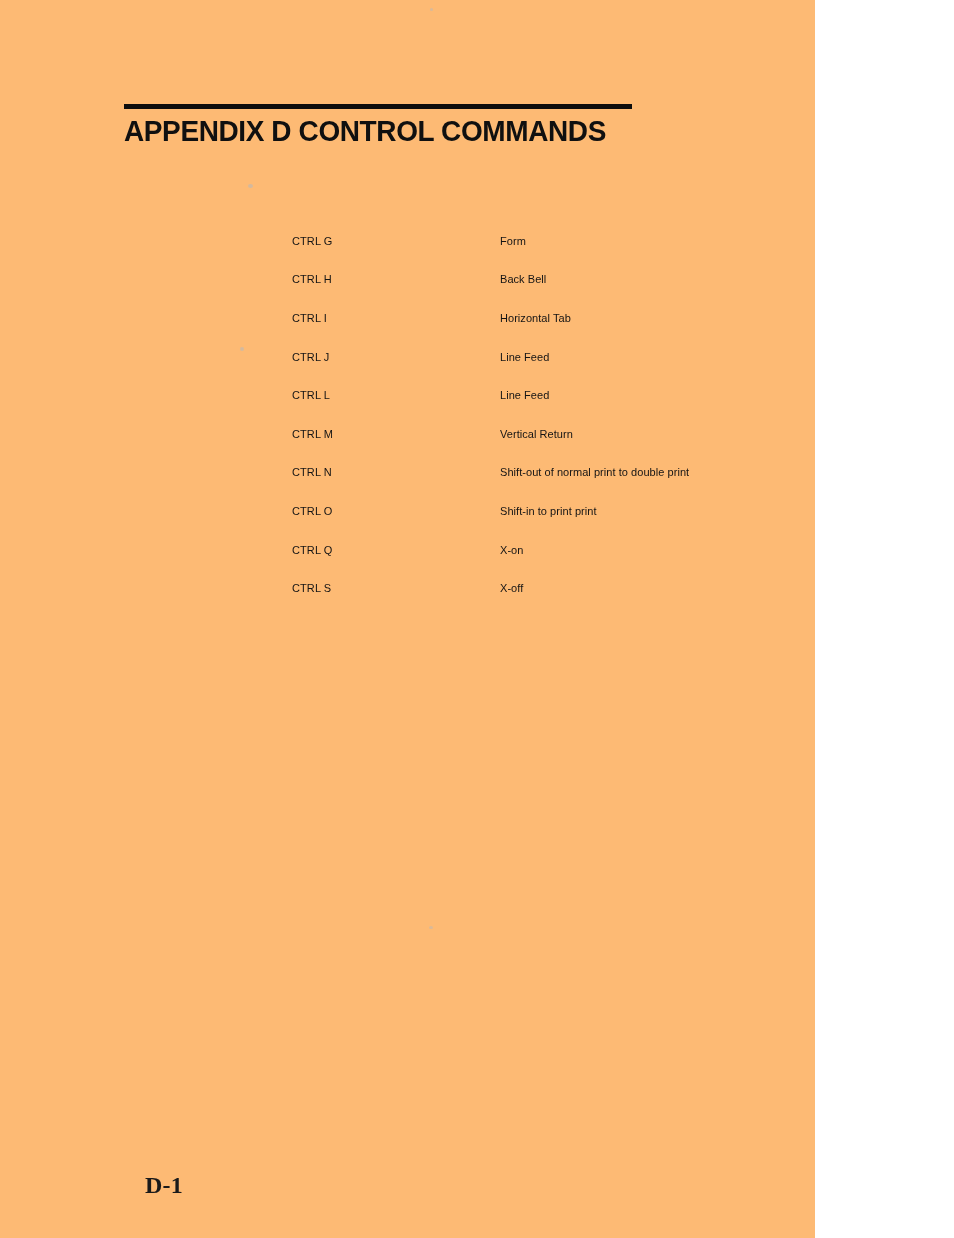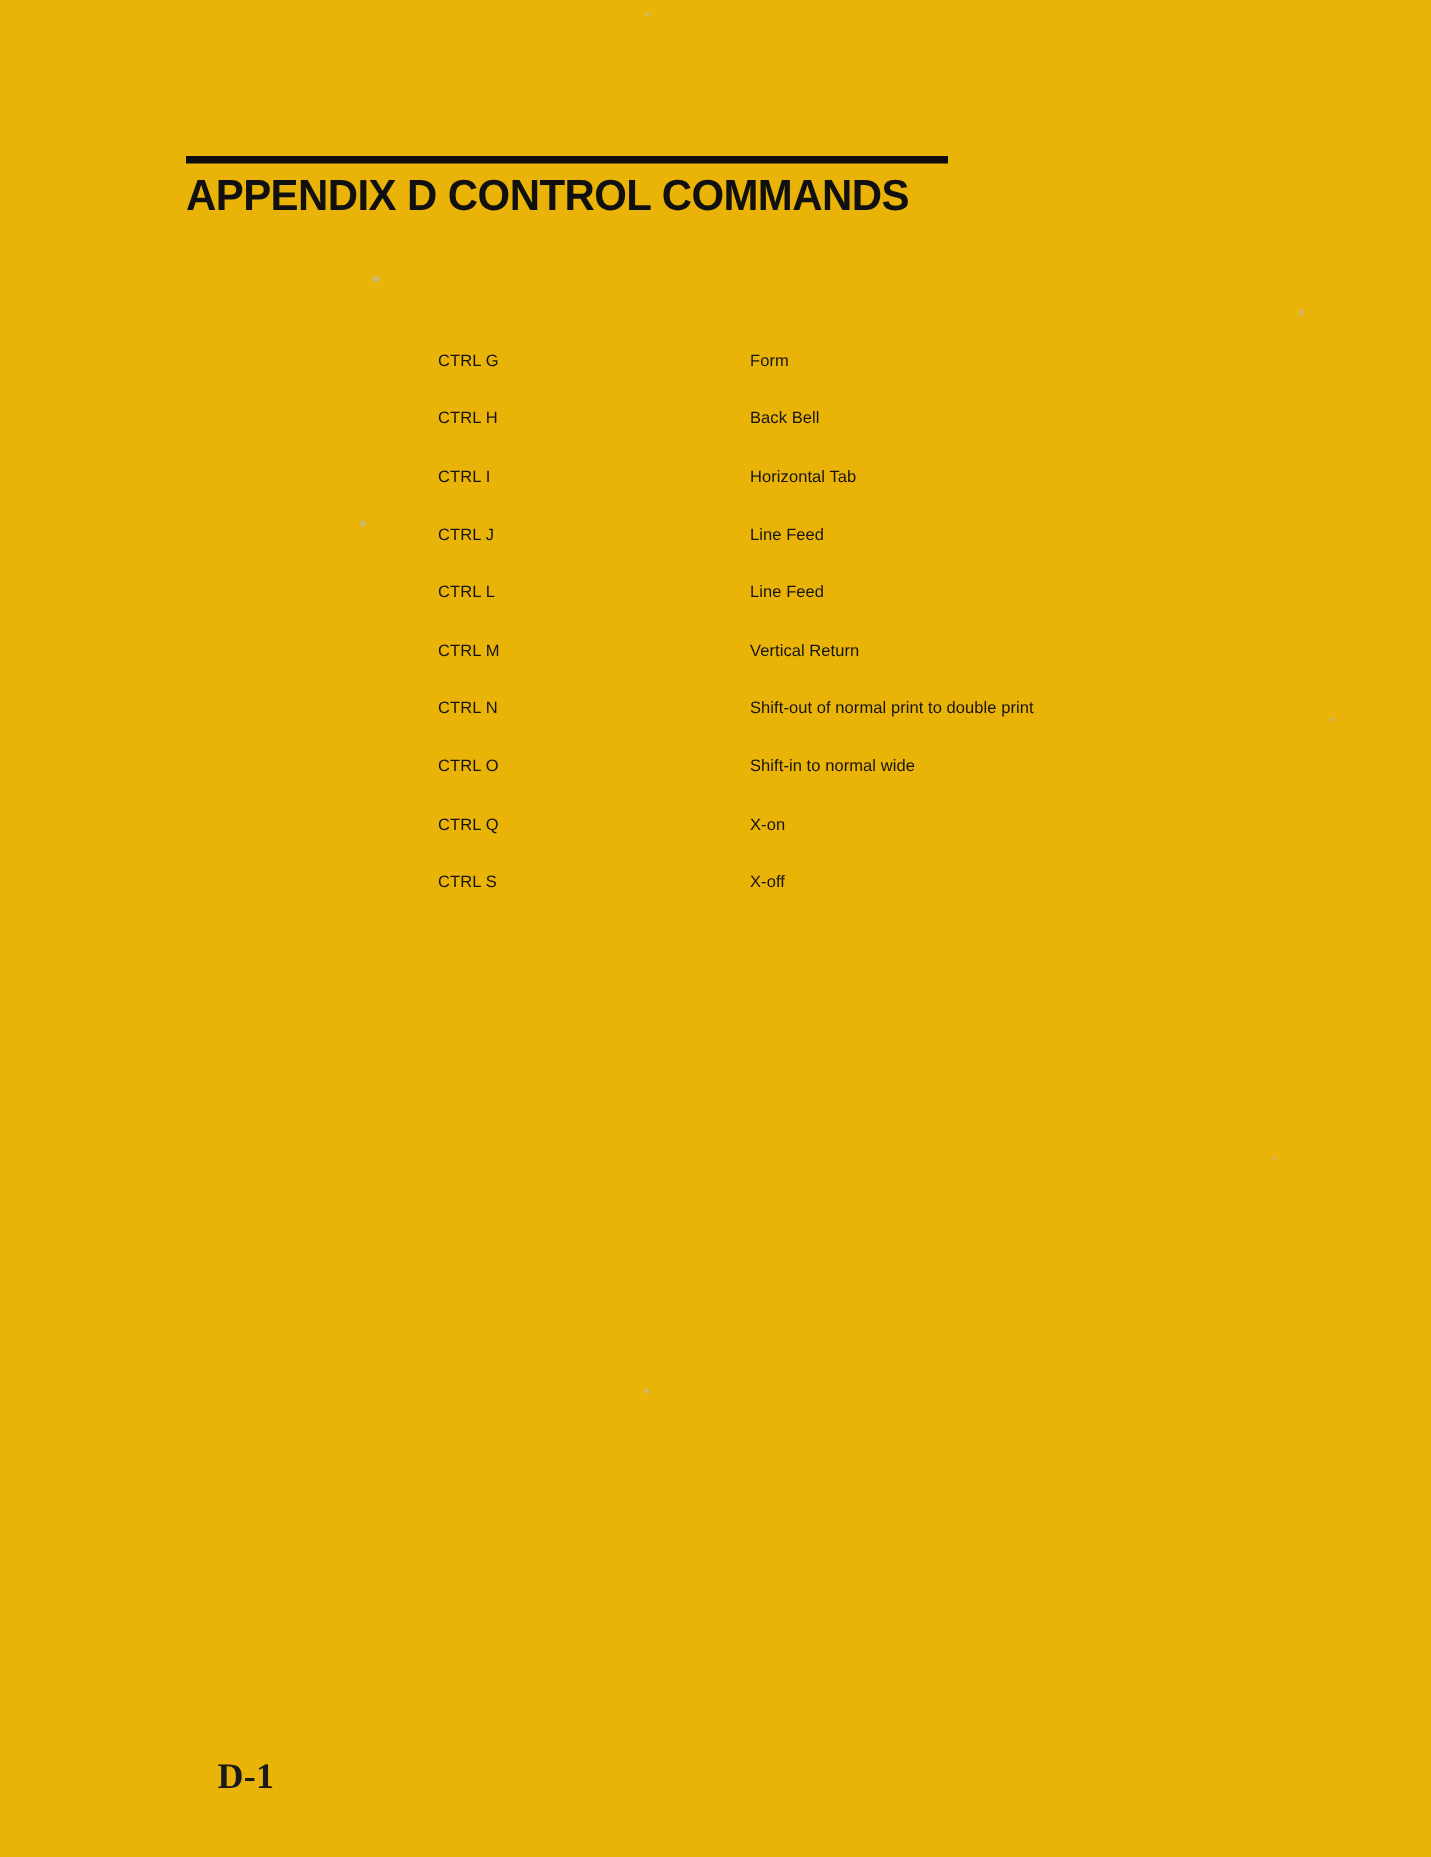--- a/index.html
+++ b/index.html
@@ -8,23 +8,23 @@
     background: #ffffff;
   }
 
   body {
     font-family: "Liberation Sans", sans-serif;
     -webkit-font-smoothing: antialiased;
   }
 
   #page {
     position: relative;
-    width: 954px;
+    width: 815px;
     height: 1238px;
-    background: #eab308;
+    background: #fdba74;
     overflow: hidden;
   }
 
   
   #title-block {
     position: absolute;
     left: 124px;
     top: 104px;
     width: 508px;
   }
@@ -134,21 +134,21 @@
         <tr>
           <td class="key-cell">CTRL M</td>
           <td class="desc-cell">Vertical Return</td>
         </tr>
         <tr>
           <td class="key-cell">CTRL N</td>
           <td class="desc-cell">Shift-out of normal print to double print</td>
         </tr>
         <tr>
           <td class="key-cell">CTRL O</td>
-          <td class="desc-cell">Shift-in to normal wide</td>
+          <td class="desc-cell">Shift-in to print print</td>
         </tr>
         <tr>
           <td class="key-cell">CTRL Q</td>
           <td class="desc-cell">X-on</td>
         </tr>
         <tr>
           <td class="key-cell">CTRL S</td>
           <td class="desc-cell">X-off</td>
         </tr>
       </tbody>

